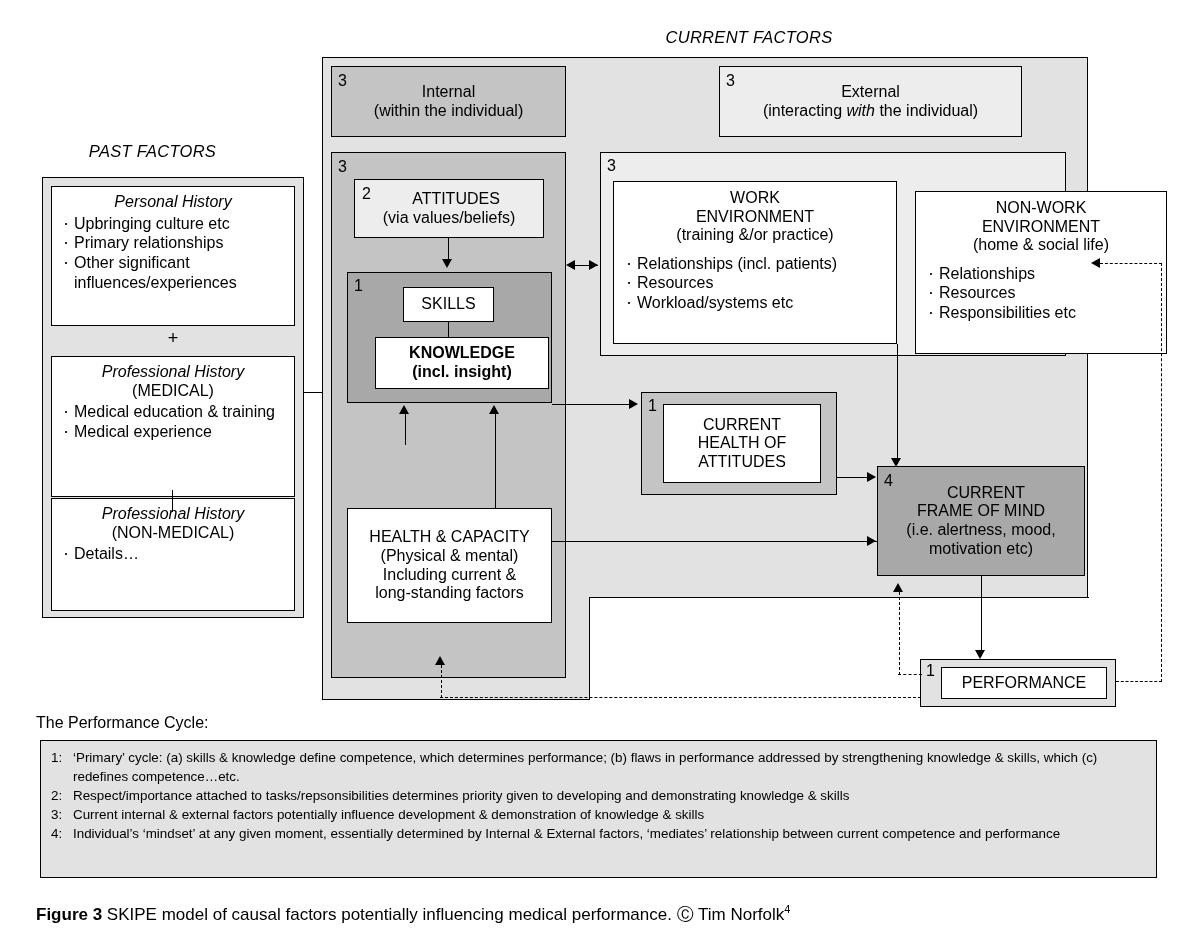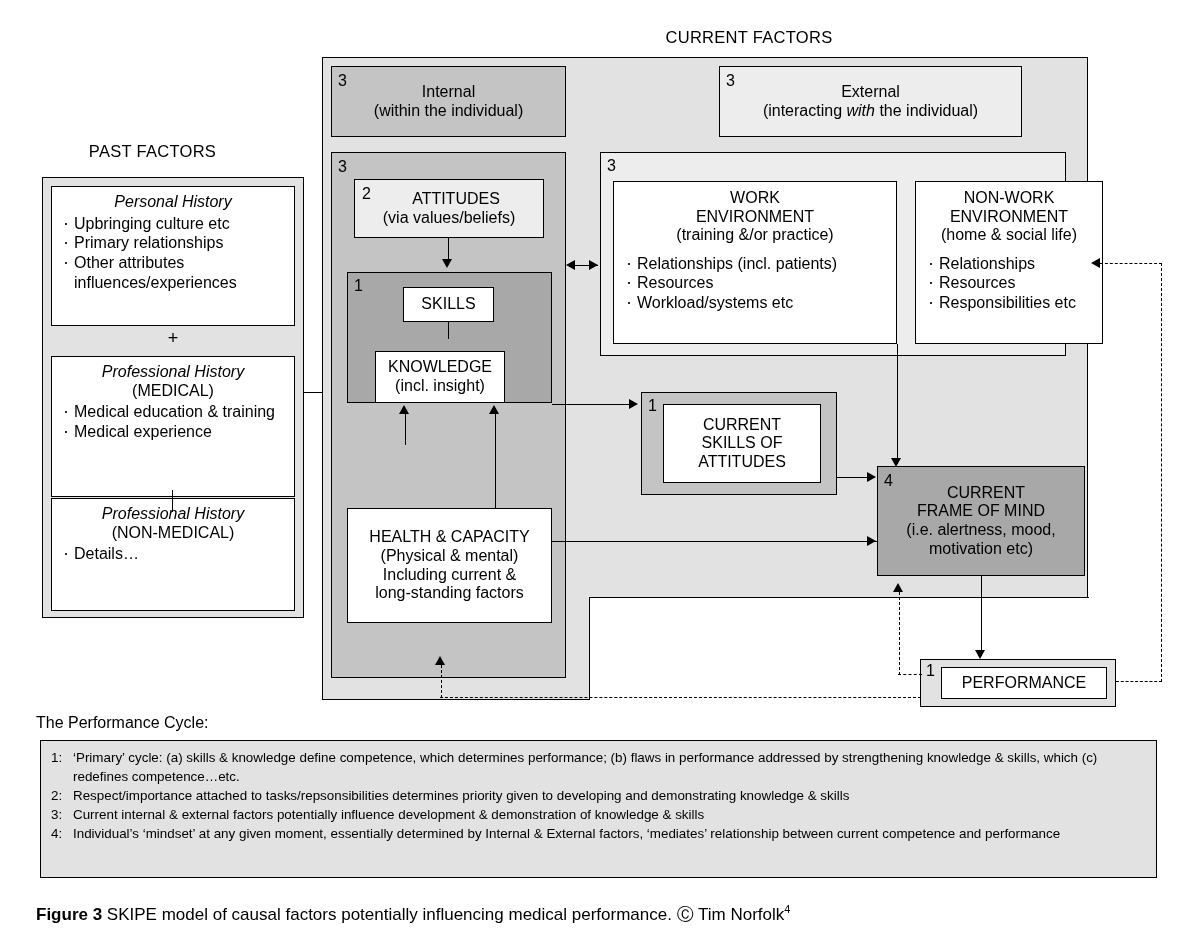--- a/index.html
+++ b/index.html
@@ -50,20 +50,21 @@
     color: #000;
     line-height: 1;
   }
 
   .sec-title {
     font-size: 16.5px;
     letter-spacing: .3px;
     color: #000;
     text-align: center;
     white-space: nowrap;
+    font-style: italic;
   }
 
   .bx-title { font-size: 16px; }
   .bx-sub   { font-size: 16px; }
   .ital     { font-style: italic; }
 
   ul.blist {
     margin: 2px 0 0 0;
     padding: 0;
     list-style: none;
@@ -129,21 +130,21 @@
 
   <div class="abs sec-title" style="left:604px; top:28px; width:290px;">CURRENT FACTORS</div>
 
   <div class="abs lgrey-box" style="left:42px; top:177px; width:262px; height:441px;">
 
     <div class="abs white-box" style="left:8px; top:8px; width:244px; height:140px; padding:6px 8px 0 8px;">
       <div class="lbl bx-title ital">Personal History</div>
       <ul class="blist">
         <li>Upbringing culture etc</li>
         <li>Primary relationships</li>
-        <li>Other attributes influences/experiences</li>
+        <li>Other significant influences/experiences</li>
       </ul>
     </div>
 
     <div class="abs lbl" style="left:8px; top:150px; width:244px; font-size:18px;">+</div>
 
     <div class="abs white-box" style="left:8px; top:178px; width:244px; height:141px; padding:6px 8px 0 8px;">
       <div class="lbl bx-title ital">Professional History</div>
       <div class="lbl bx-sub">(MEDICAL)</div>
       <ul class="blist">
         <li>Medical education &amp; training</li>
@@ -212,21 +213,21 @@
   </div>
 
   <div class="abs white-box" style="left:403px; top:287px; width:91px; height:35px;">
     <div class="center-txt">
       <div class="lbl bx-title">SKILLS</div>
     </div>
   </div>
 
   <div class="ln-v" style="left:448px; top:321px; height:18px;"></div>
 
-  <div class="abs white-box" style="left:375px; top:351px; width:130px; height:52px;">
+  <div class="abs white-box" style="left:375px; top:337px; width:174px; height:52px;font-weight:bold;">
     <div class="center-txt">
       <div class="lbl bx-title">KNOWLEDGE</div>
       <div class="lbl bx-sub">(incl. insight)</div>
     </div>
   </div>
 
 
   <div class="ln-v" style="left:405px; top:414px; height:31px;"></div>
   <div class="arw arw-u" style="left:399px; top:405px;"></div>
 
@@ -250,21 +251,21 @@
     <div class="lbl bx-title">WORK</div>
     <div class="lbl bx-title">ENVIRONMENT</div>
     <div class="lbl bx-sub">(training &amp;/or practice)</div>
     <ul class="blist" style="margin-top:9px;">
       <li>Relationships (incl. patients)</li>
       <li>Resources</li>
       <li>Workload/systems etc</li>
     </ul>
   </div>
 
-  <div class="abs white-box" style="left:915px; top:181px; width:188px; height:163px; padding:7px 9px 12px 9px;">
+  <div class="abs white-box" style="left:915px; top:191px; width:252px; height:163px; padding:7px 9px 12px 9px;">
     <div class="lbl bx-title">NON-WORK</div>
     <div class="lbl bx-title">ENVIRONMENT</div>
     <div class="lbl bx-sub">(home &amp; social life)</div>
     <ul class="blist" style="margin-top:9px;">
       <li>Relationships</li>
       <li>Resources</li>
       <li>Responsibilities etc</li>
     </ul>
   </div>
 
@@ -277,21 +278,21 @@
 
   <div class="ln-h" style="left:552px; top:404px; width:84px;"></div>
   <div class="arw arw-r" style="left:629px; top:399px;"></div>
 
   <div class="abs mgrey-box" style="left:641px; top:392px; width:196px; height:103px;">
     <div class="numtag" style="left:6px; top:5px;">1</div>
   </div>
   <div class="abs white-box" style="left:663px; top:404px; width:158px; height:79px;">
     <div class="center-txt">
       <div class="lbl bx-title">CURRENT</div>
-      <div class="lbl bx-title">SKILLS OF</div>
+      <div class="lbl bx-title">HEALTH OF</div>
       <div class="lbl bx-title">ATTITUDES</div>
     </div>
   </div>
 
   <div class="ln-h" style="left:837px; top:477px; width:38px;"></div>
   <div class="arw arw-r" style="left:867px; top:472px;"></div>
 
   <div class="ln-h" style="left:552px; top:541px; width:330px;"></div>
   <div class="arw arw-r" style="left:867px; top:536px;"></div>
 

